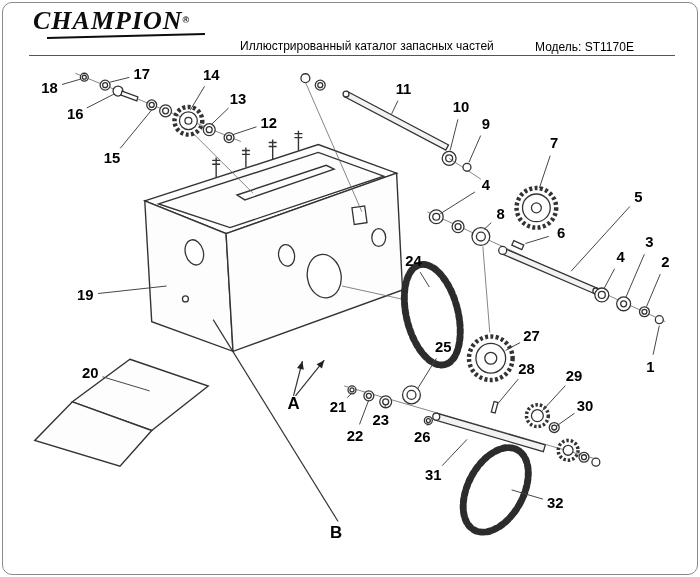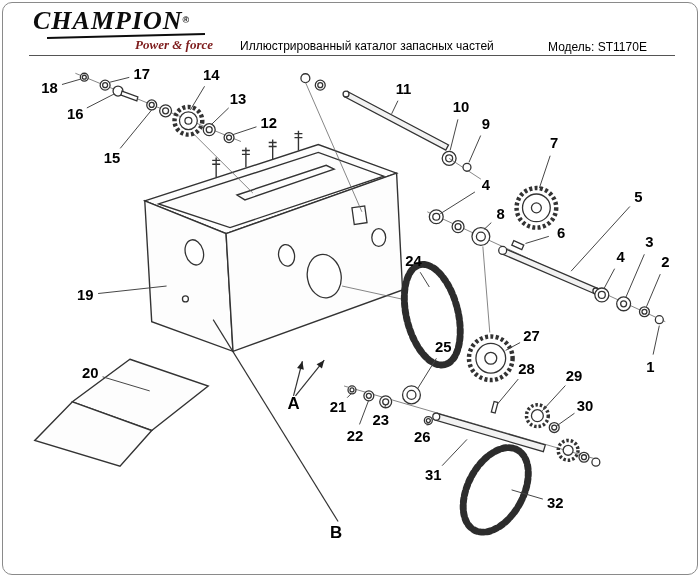--- a/index.html
+++ b/index.html
@@ -41,21 +41,21 @@
     transform: rotate(-1.5deg);
   }
   .tagline {
     font-family: "Liberation Serif", serif;
     font-style: italic; font-weight: bold;
     font-size: 13px; color: #7d1b1b;
     width: 160px; margin-left: 20px; text-align: right;
     line-height: 1;
   }
   .title { position: absolute; left: 237px; top: 36px; font-size: 12px; color: #000; }
-  .model { position: absolute; left: 545px; top: 37px; font-size: 12px; color: #000; }
+  .model { position: absolute; left: 532px; top: 37px; font-size: 12px; color: #000; }
   .rule { position: absolute; left: 26px; top: 52px; width: 646px; height: 1px; background: #555; }
 
   
   .ln    { stroke: #333; stroke-width: 1.4; fill: none; }
   .face  { stroke: #333; stroke-width: 1.4; fill: #fdfdfd; }
   .hole  { stroke: #333; stroke-width: 1.3; fill: #fff; }
   .axis  { stroke: #666; stroke-width: 0.8; fill: none; }
   .part  { stroke: #333; stroke-width: 1.3; fill: #fff; }
   .rod   { stroke: #333; stroke-width: 1.3; fill: #f2f2f2; }
   .gear  { stroke: #333; stroke-width: 4.5; stroke-dasharray: 3 2.4; fill: none; }
@@ -279,20 +279,19 @@
         <text x="336" y="541" class="marker-letter">B</text>
       </g>
   </svg>
 
   <div class="header">
     <div class="logo">
       <div class="logo-line">
         <span class="logo-main">CHAMPION</span><span class="reg">®</span>
       </div>
       <div class="logo-underline"></div>
-      <div class="tagline">Power &amp; force</div>
     </div>
     <div class="title">Иллюстрированный каталог запасных частей</div>
     <div class="model">Модель: ST1170E</div>
     <div class="rule"></div>
   </div>
 
 </div>
 
 </body></html>

